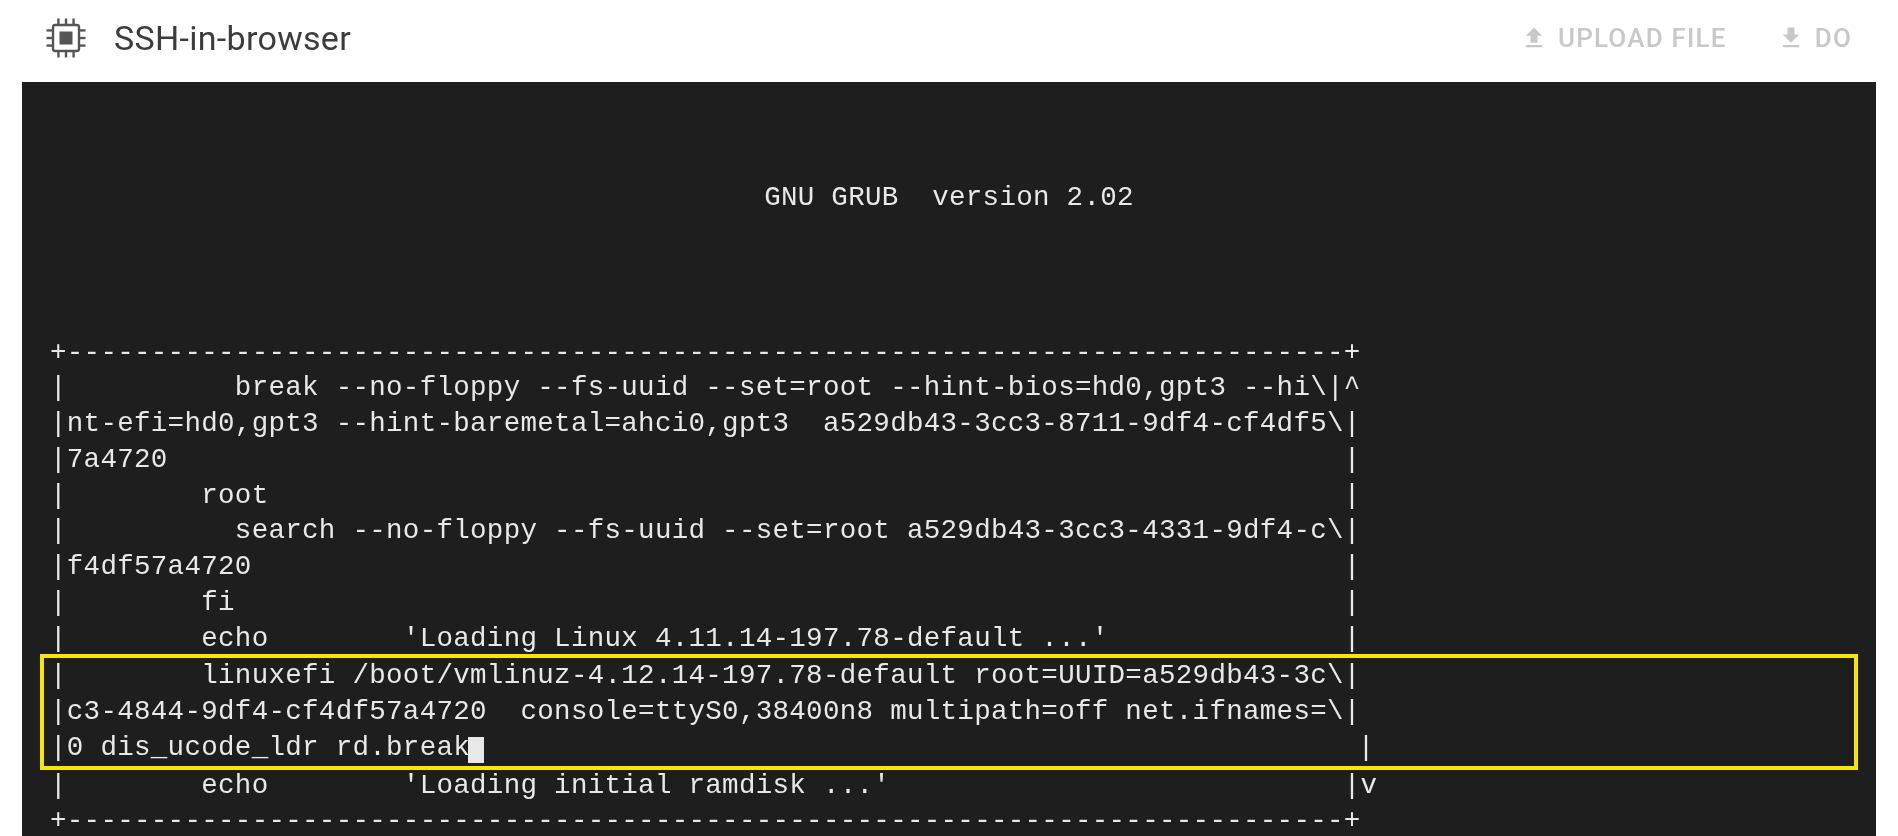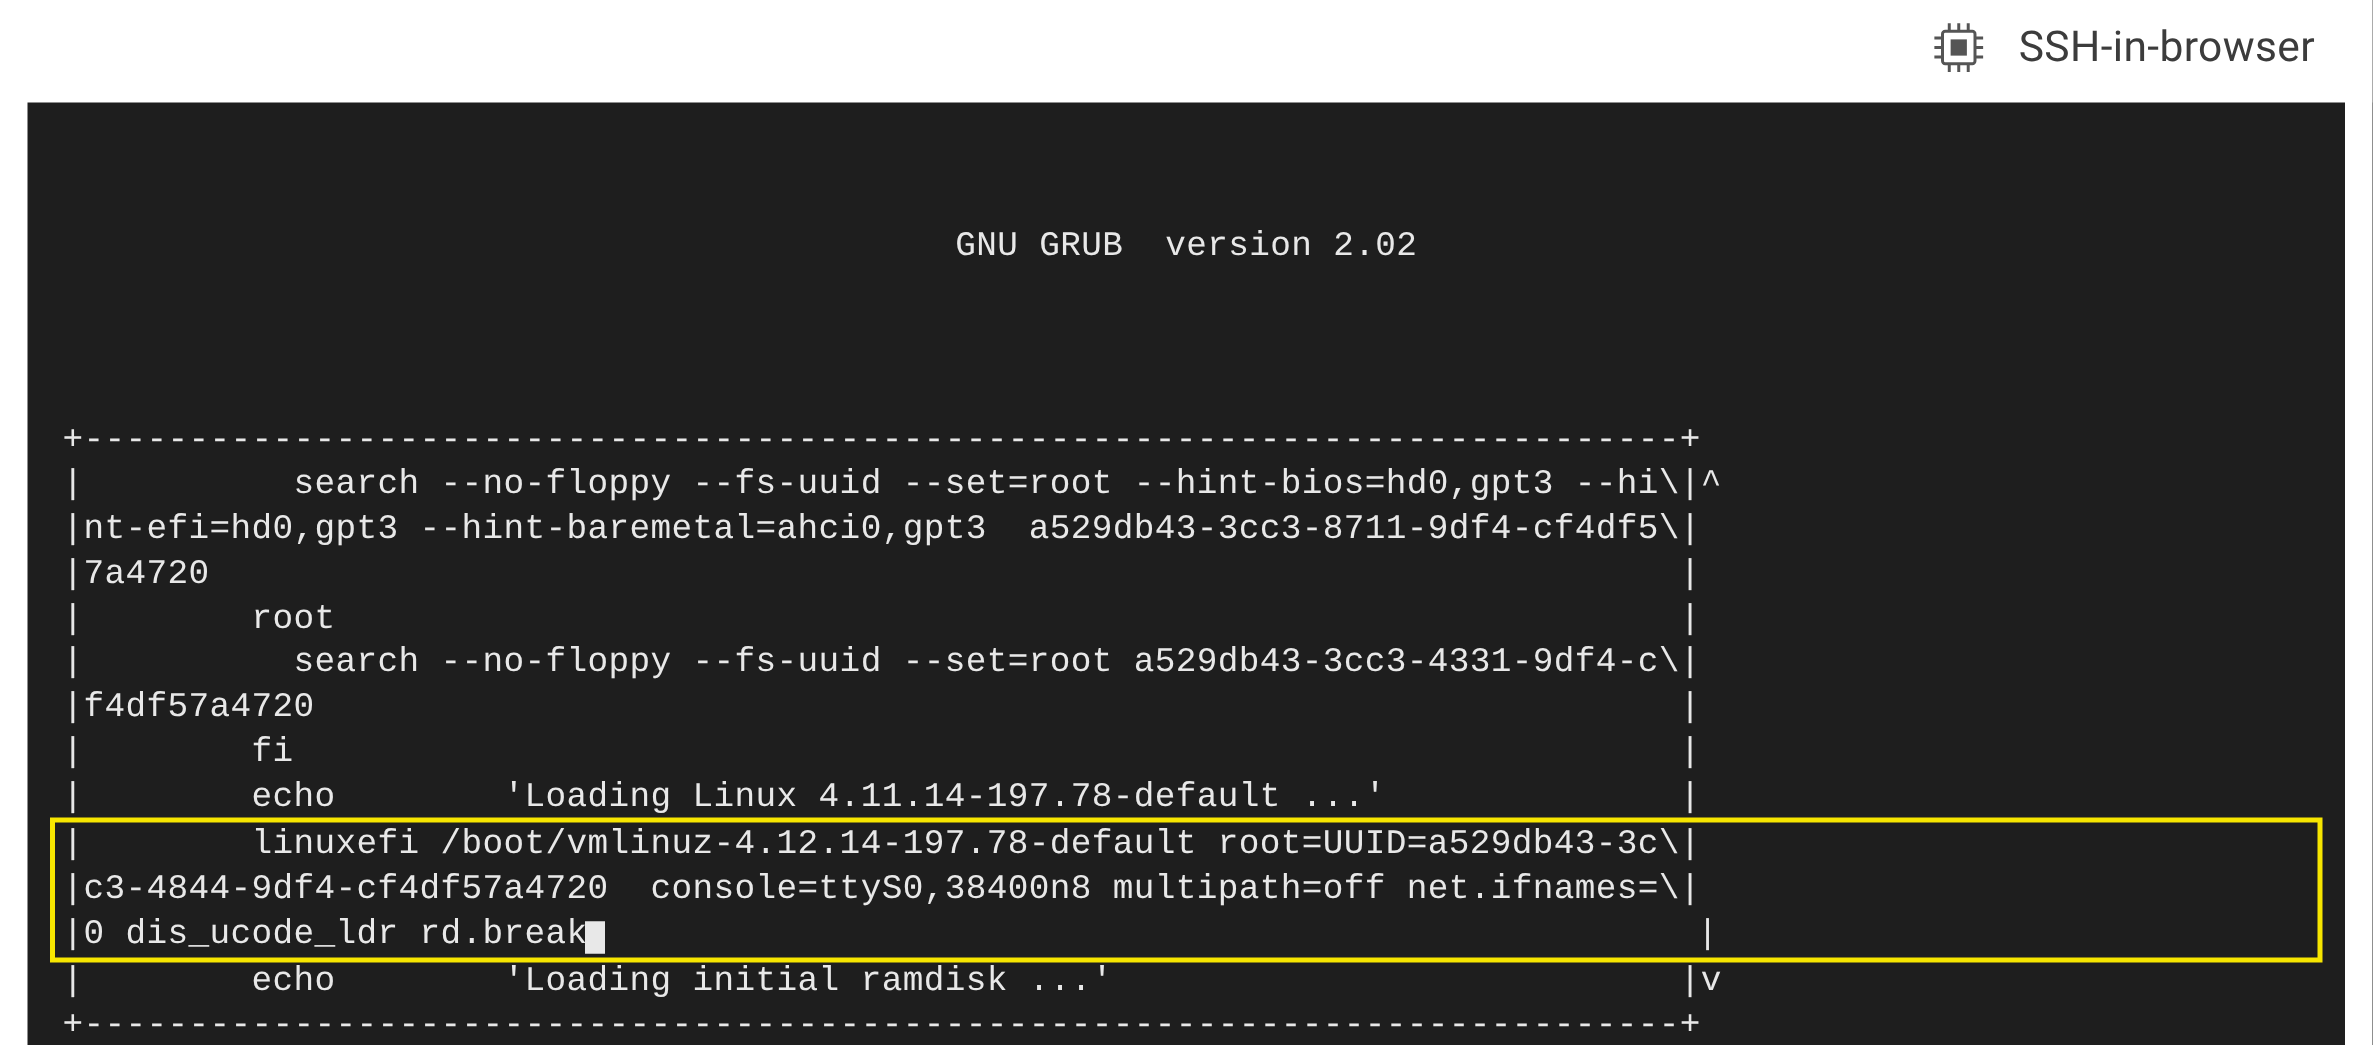--- a/index.html
+++ b/index.html
@@ -10,21 +10,21 @@
     body {
       background: #ffffff;
       font-family: -apple-system, BlinkMacSystemFont, "Segoe UI", Roboto, sans-serif;
       width: 1898px;
       height: 836px;
       overflow: hidden;
     }
     .header {
       display: flex;
       align-items: center;
-      justify-content: flex-end;
+      justify-content: space-between;
       padding: 12px 46px 18px 40px;
       background: #ffffff;
     }
     .header-left {
       display: flex;
       align-items: center;
       gap: 22px;
     }
     .cpu-icon {
       width: 52px;
@@ -118,27 +118,41 @@
           <line x1="12" y1="24" x2="6" y2="24"></line>
           <line x1="12" y1="31" x2="6" y2="31"></line>
           <line x1="36" y1="17" x2="42" y2="17"></line>
           <line x1="36" y1="24" x2="42" y2="24"></line>
           <line x1="36" y1="31" x2="42" y2="31"></line>
         </g>
       </svg>
     </div>
     <div class="header-title">SSH-in-browser</div>
   </div>
+  <div class="header-right">
+    <div class="header-action">
+      <svg viewBox="0 0 24 24">
+        <path d="M9 16h6v-6h4l-7-7-7 7h4v6zm-4 2h14v2H5v-2z"></path>
+      </svg>
+      <span>UPLOAD FILE</span>
+    </div>
+    <div class="header-action">
+      <svg viewBox="0 0 24 24">
+        <path d="M19 9h-4V3H9v6H5l7 7 7-7zM5 18v2h14v-2H5z"></path>
+      </svg>
+      <span>DO</span>
+    </div>
+  </div>
 </div>
 
 <div class="terminal">
   <div class="grub-title">GNU GRUB  version 2.02</div>
   <div class="grub-box">
 <span>+----------------------------------------------------------------------------+</span>
-<span>|          search --no-floppy --fs-uuid --set=root --hint-bios=hd0,gpt3 --hi\|^</span>
+<span>|          break --no-floppy --fs-uuid --set=root --hint-bios=hd0,gpt3 --hi\|^</span>
 <span>|nt-efi=hd0,gpt3 --hint-baremetal=ahci0,gpt3  a529db43-3cc3-8711-9df4-cf4df5\|</span>
 <span>|7a4720                                                                      |</span>
 <span>|        root                                                                |</span>
 <span>|          search --no-floppy --fs-uuid --set=root a529db43-3cc3-4331-9df4-c\|</span>
 <span>|f4df57a4720                                                                 |</span>
 <span>|        fi                                                                  |</span>
 <span>|        echo        'Loading Linux 4.11.14-197.78-default ...'              |</span>
 </div><div class="highlight-box"><span>|        linuxefi /boot/vmlinuz-4.12.14-197.78-default root=UUID=a529db43-3c\|</span>
 <span>|c3-4844-9df4-cf4df57a4720  console=ttyS0,38400n8 multipath=off net.ifnames=\|</span>
 <span>|0 dis_ucode_ldr rd.break</span><span class="cursor-block"></span><span>                                                    |</span></div><div class="grub-box"><span>|        echo        'Loading initial ramdisk ...'                           |v</span>

